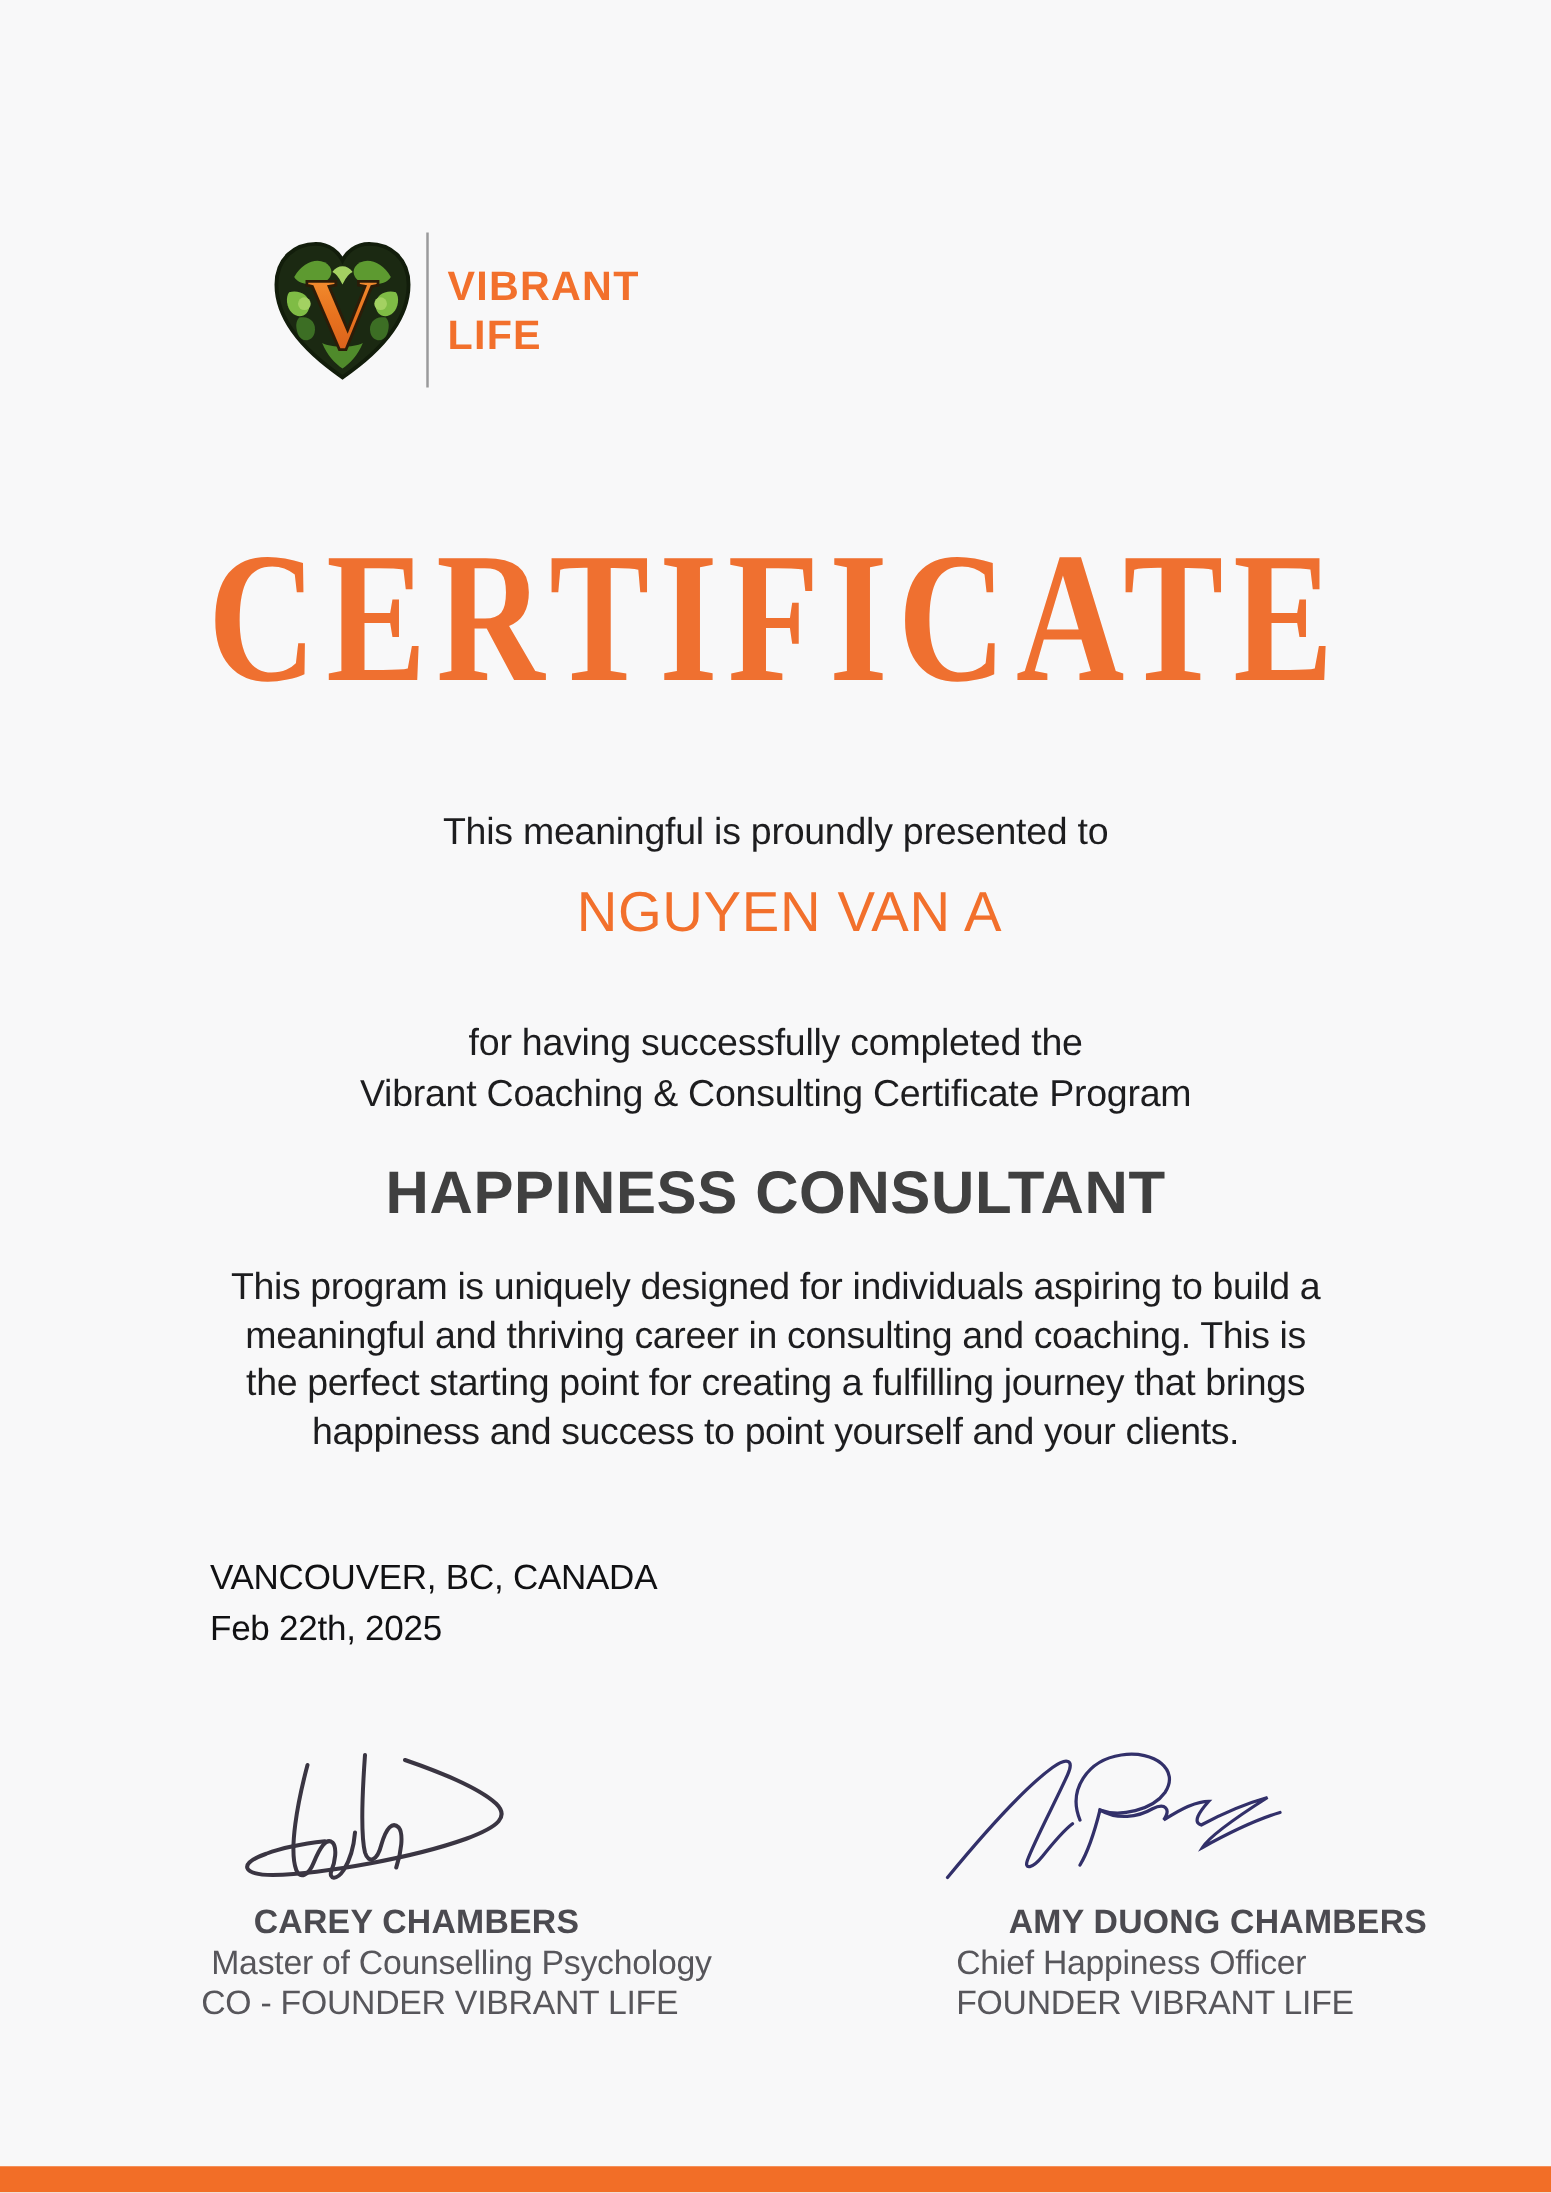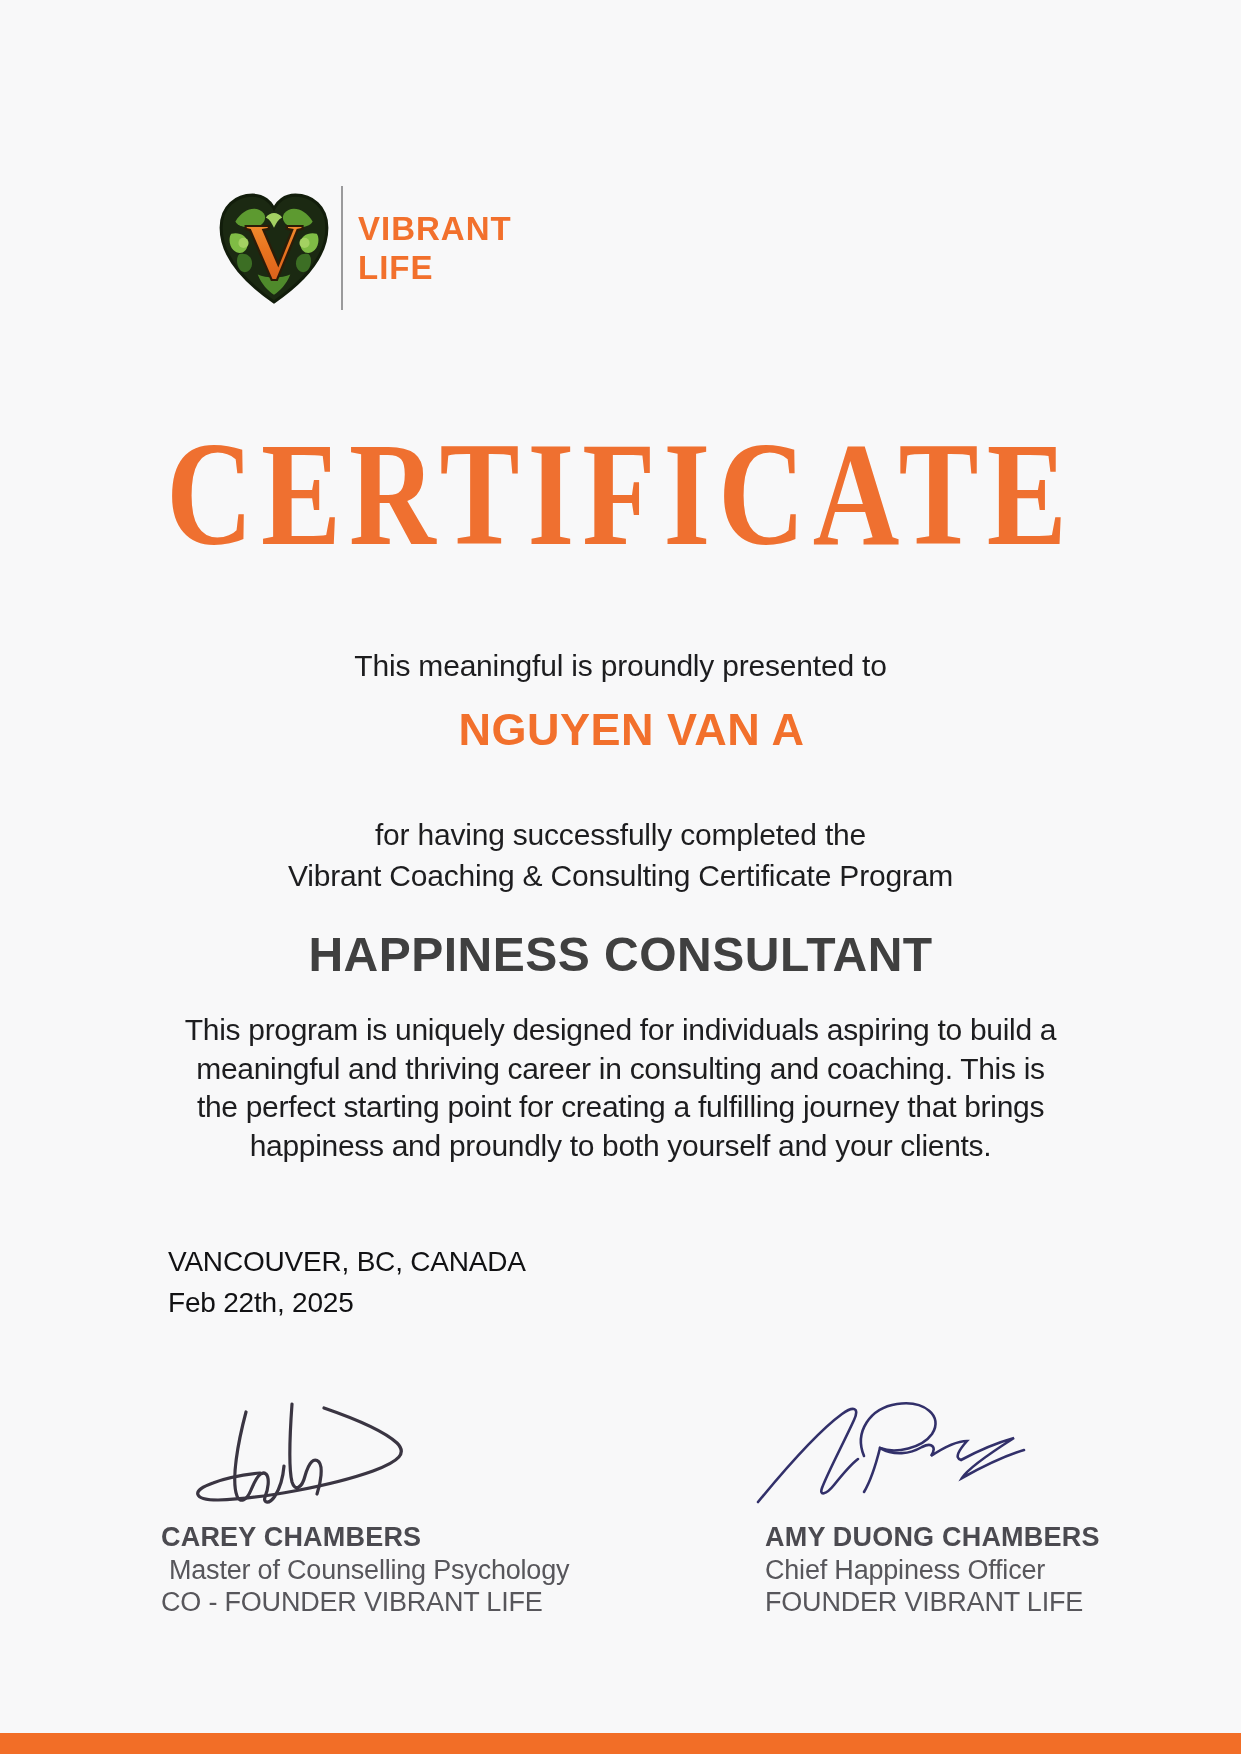--- a/index.html
+++ b/index.html
@@ -39,21 +39,21 @@
     line-height:1;
     letter-spacing:8px;
     color:#EF7030;
     transform:scaleY(1.24);
     transform-origin:center top;
   }
   .presented {
     top:648px; font-size:30px; line-height:36px; color:#1D1D1F; letter-spacing:-0.2px;
   }
   .recipient {
-    top:704px; font-size:45px; line-height:52px; font-weight:700; color:#F2702C; letter-spacing:0.5px;padding-left:22px;
+    top:704px; font-size:45px; line-height:52px; font-weight:400; color:#F2702C; letter-spacing:0.5px;padding-left:22px;
   }
   .completion {
     top:814px; font-size:30px; line-height:41px; color:#1D1D1F; letter-spacing:-0.2px;
   }
   .program {
     top:928px; font-size:48px; line-height:54px; font-weight:700; color:#404040; letter-spacing:0.5px;
   }
   .description {
     top:1011px; font-size:30px; line-height:38.5px; color:#1D1D1F; letter-spacing:-0.3px;
   }
@@ -66,21 +66,21 @@
   .date {
     position:absolute; left:168px; top:1287px;
     font-size:28px; line-height:32px; color:#111113; letter-spacing:-0.2px;
   }
 
   
   .sig-draw { position:absolute; }
   .sig-draw.left  { left:168px; top:1398px; width:242px; height:122px; }
   .sig-draw.right { left:752px; top:1392px; width:286px; height:118px; }
   .sig-name {
-    position:absolute; font-size:27px; line-height:30px; font-weight:700; color:#4B4A50; letter-spacing:0.2px;
+    position:absolute; font-size:27px; line-height:30px; font-weight:700; color:#4B4A50; letter-spacing:0.2px;margin-left:42px;
   }
   .sig-title, .sig-role {
     position:absolute; font-size:27px; line-height:30px; font-weight:400; color:#57565B; letter-spacing:-0.2px;
   }
   .s1n { left:161px; top:1522px; }
   .s1t { left:169px; top:1555px; }
   .s1r { left:161px; top:1587px; }
   .s2n { left:765px; top:1522px; }
   .s2t { left:765px; top:1555px; }
   .s2r { left:765px; top:1587px; }
@@ -135,21 +135,21 @@
     <span>for having successfully completed the</span><br>
     <span>Vibrant Coaching &amp; Consulting Certificate Program</span>
   </p>
 
   <h3 class="centered program">HAPPINESS CONSULTANT</h3>
 
   <div class="centered description">
     <div>This program is uniquely designed for individuals aspiring to build a</div>
     <div>meaningful and thriving career in consulting and coaching. This is</div>
     <div>the perfect starting point for creating a fulfilling journey that brings</div>
-    <div>happiness and proundly to both yourself and your clients.</div>
+    <div>happiness and success to point yourself and your clients.</div>
   </div>
 
   <div class="location">VANCOUVER, BC, CANADA</div>
   <div class="date">Feb 22th, 2025</div>
 
   <svg class="sig-draw left" viewBox="0 0 242 122" aria-hidden="true">
     <g fill="none" stroke="#3A3542" stroke-width="3.2" stroke-linecap="round">
       <path d="M78 14 C 70 44, 63 82, 69 98 C 72 106, 79 102, 83 92 C 88 80, 93 72, 98 76 C 102 80, 100 92, 97 99 C 95 105, 101 107, 107 98 C 112 90, 115 80, 116 68"></path>
       <path d="M124 6 C 122 34, 120 68, 124 84 C 127 94, 134 90, 137 78 C 141 64, 146 59, 151 64 C 155 69, 153 84, 149 96"></path>
       <path d="M156 10 C 185 20, 216 33, 229 45 C 239 55, 232 63, 205 73 C 163 88, 92 101, 50 102 C 26 102, 22 93, 45 85 C 58 80, 74 77, 92 75"></path>

